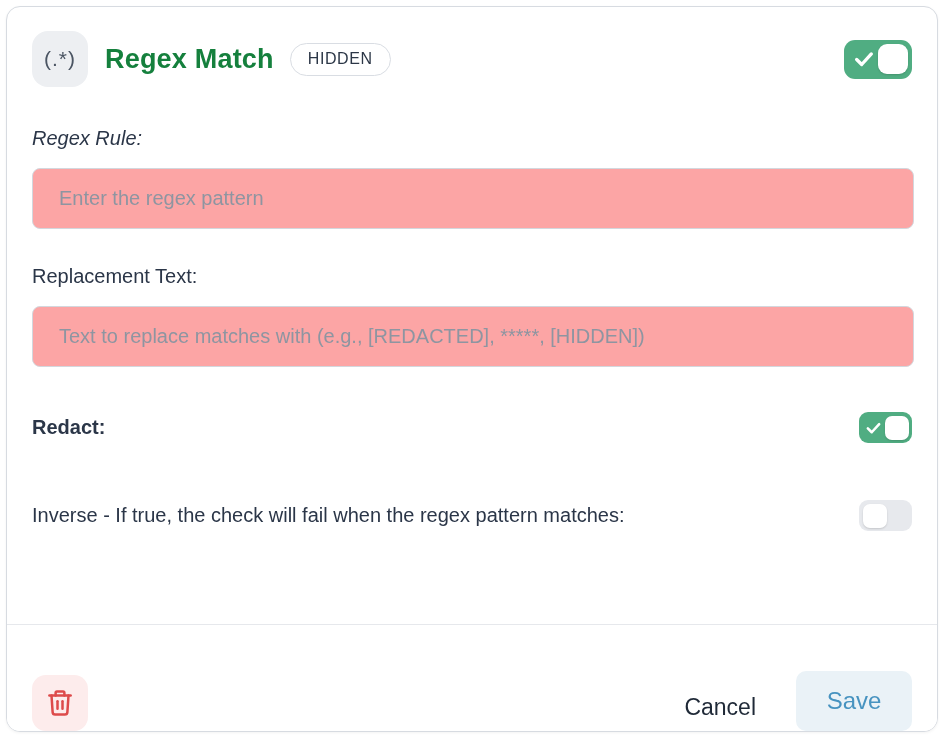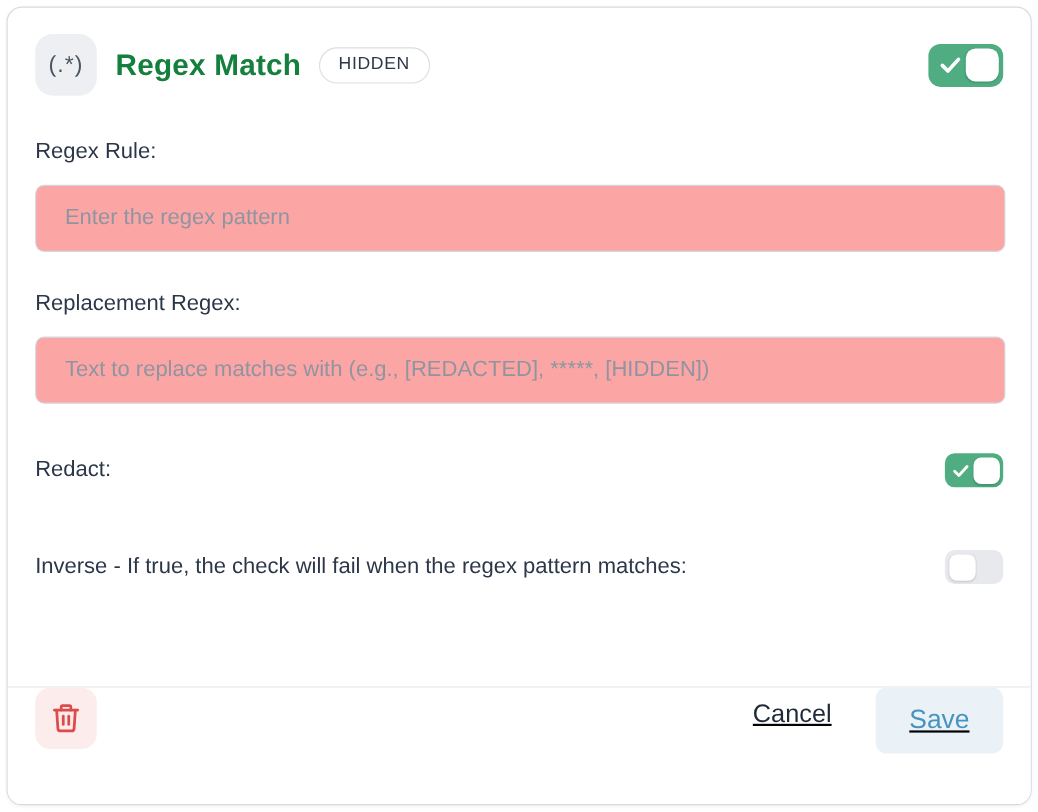--- a/index.html
+++ b/index.html
@@ -88,21 +88,21 @@
   
   .description {
     margin-top: 25px;
     font-size: 20px;
     color: #3f4b5e;
   }
   .field-label {
     font-size: 20px;
     color: #2b3648;
   }
-  .label-regex { margin-top: 40px; }
+  .label-regex { margin-top: 40px; font-style: italic; }
   .label-replacement { margin-top: 36px; }
 
   .text-input {
     margin-top: 18px;
     width: 882px;
     height: 61px;
     border: 1.5px solid #d3d7dd;
     border-radius: 8px;
     padding: 0 26px;
     font-size: 20px;
@@ -112,32 +112,31 @@
     background: #fca5a5;
     display: block;
   }
   .text-input::placeholder { color: #8e95a1; opacity: 1; }
 
   .toggle-row {
     display: flex;
     align-items: center;
     justify-content: space-between;
   }
-  .row-redact { margin-top: 45px; }
+  .row-redact { margin-top: 45px; font-weight: bold; }
   .row-inverse { margin-top: 57px; align-items: center; }
 
   
   .footer {
     height: 107px;
     border-top: 1.5px solid #e6e8ec;
     display: flex;
-    align-items: flex-start;
+    align-items: flex-end;
     padding: 0 25px;
     background: #ffffff;
-    text-decoration: underline;
   }
   .delete-button {
     width: 56px; height: 56px;
     background: #fdecec;
     border: none;
     border-radius: 14px;
     color: #dd4b4b;
     display: flex; align-items: center; justify-content: center;
     cursor: pointer;
   }
@@ -184,21 +183,21 @@
           <path d="M4 12.5l5.5 5.5L20 6.5" stroke="#ffffff" stroke-width="3.6" stroke-linecap="round" stroke-linejoin="round"></path>
         </svg>
         <div class="knob"></div>
       </div>
     </div>
 
 
     <div class="field-label label-regex">Regex Rule:</div>
     <input class="text-input" type="text" placeholder="Enter the regex pattern" style="">
 
-    <div class="field-label label-replacement">Replacement Regex:</div>
+    <div class="field-label label-replacement">Replacement Text:</div>
     <input class="text-input" type="text" placeholder="Text to replace matches with (e.g., [REDACTED], *****, [HIDDEN])" style="">
 
     <div class="toggle-row row-redact">
       <div class="field-label">Redact:</div>
       <div class="toggle toggle-sm on">
         <svg class="check" viewBox="0 0 24 24" fill="none">
           <path d="M4 12.5l5.5 5.5L20 6.5" stroke="#ffffff" stroke-width="3.6" stroke-linecap="round" stroke-linejoin="round"></path>
         </svg>
         <div class="knob"></div>
       </div>

